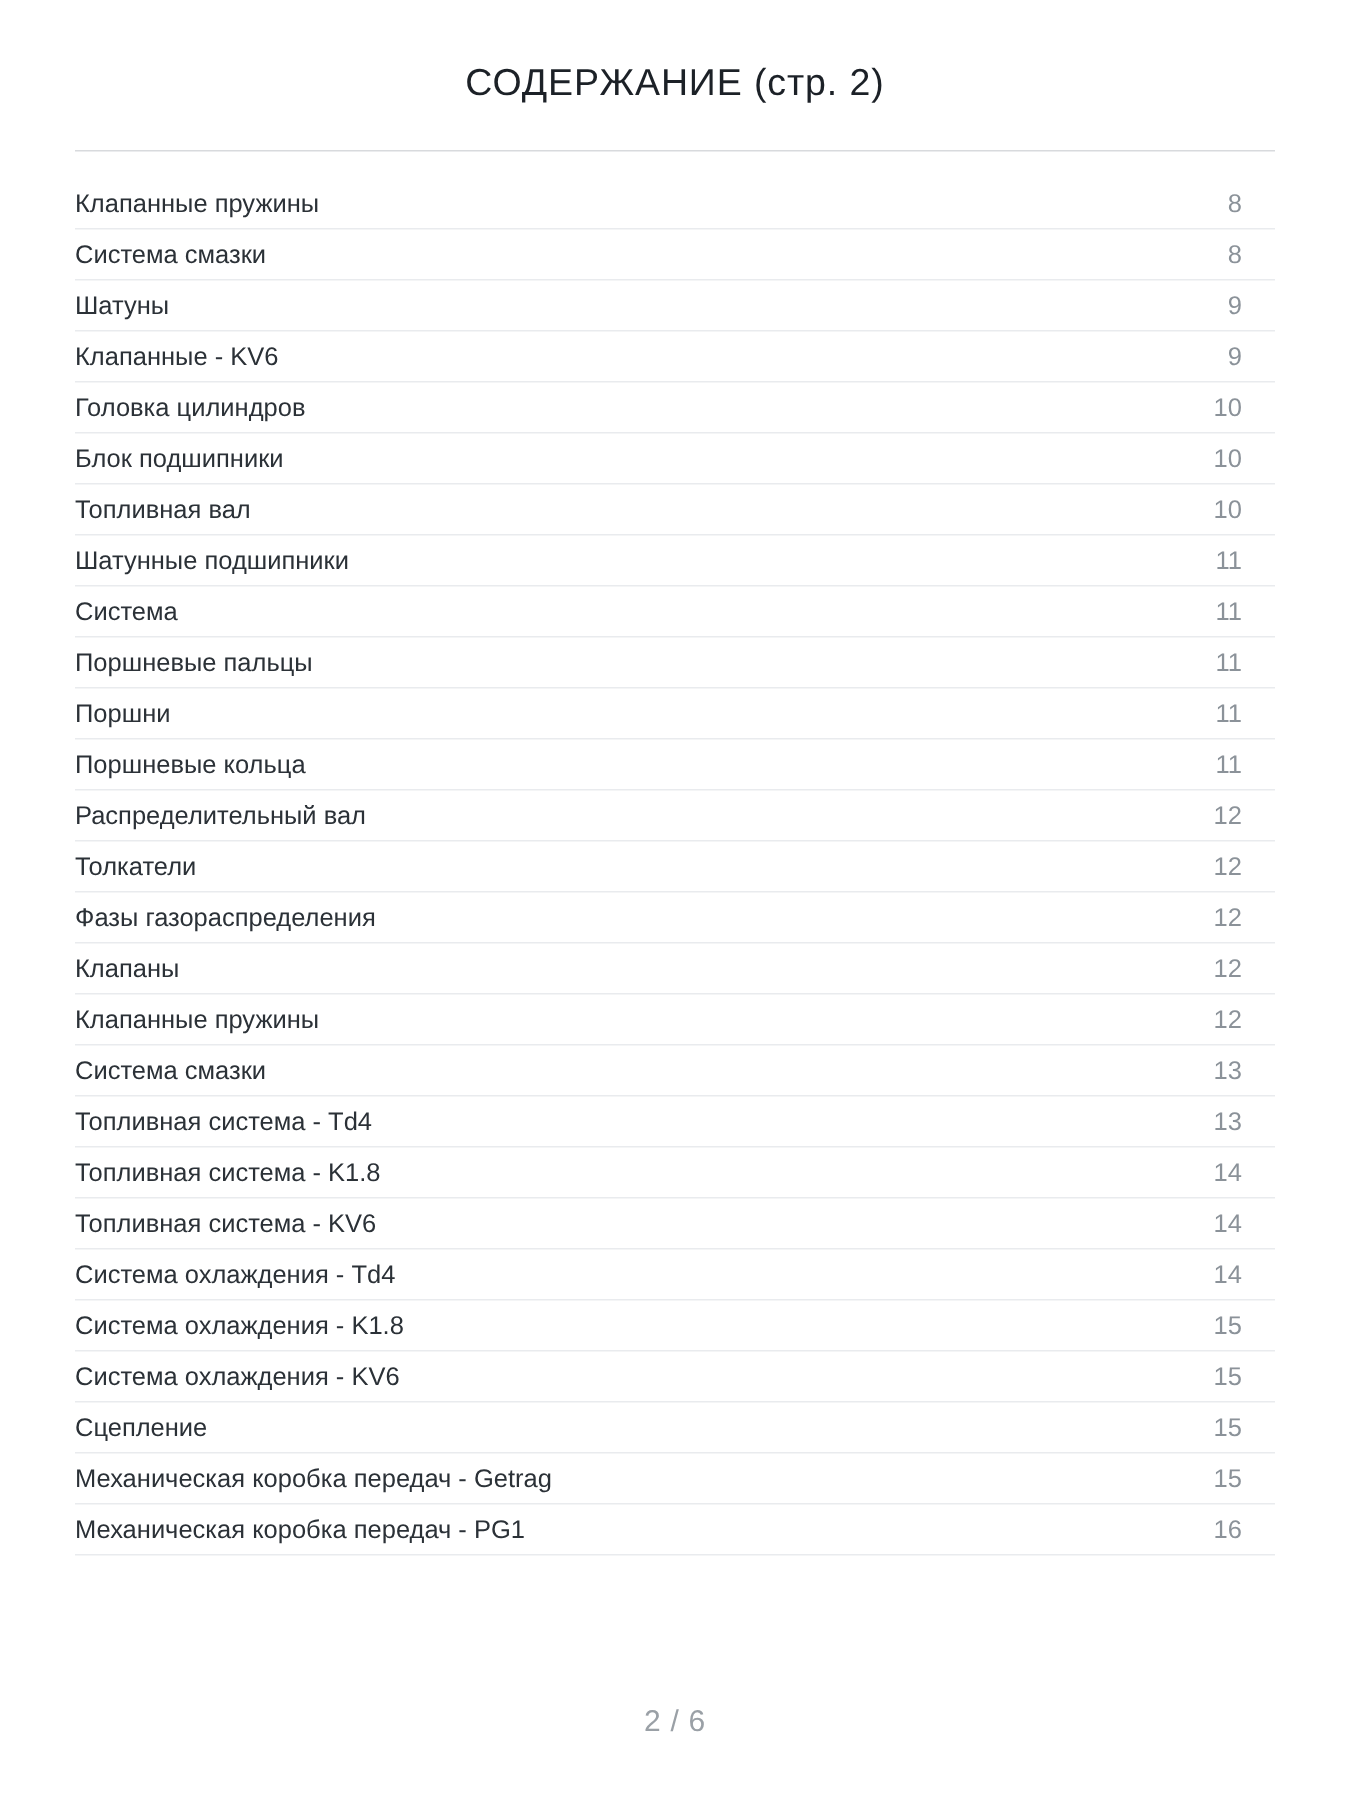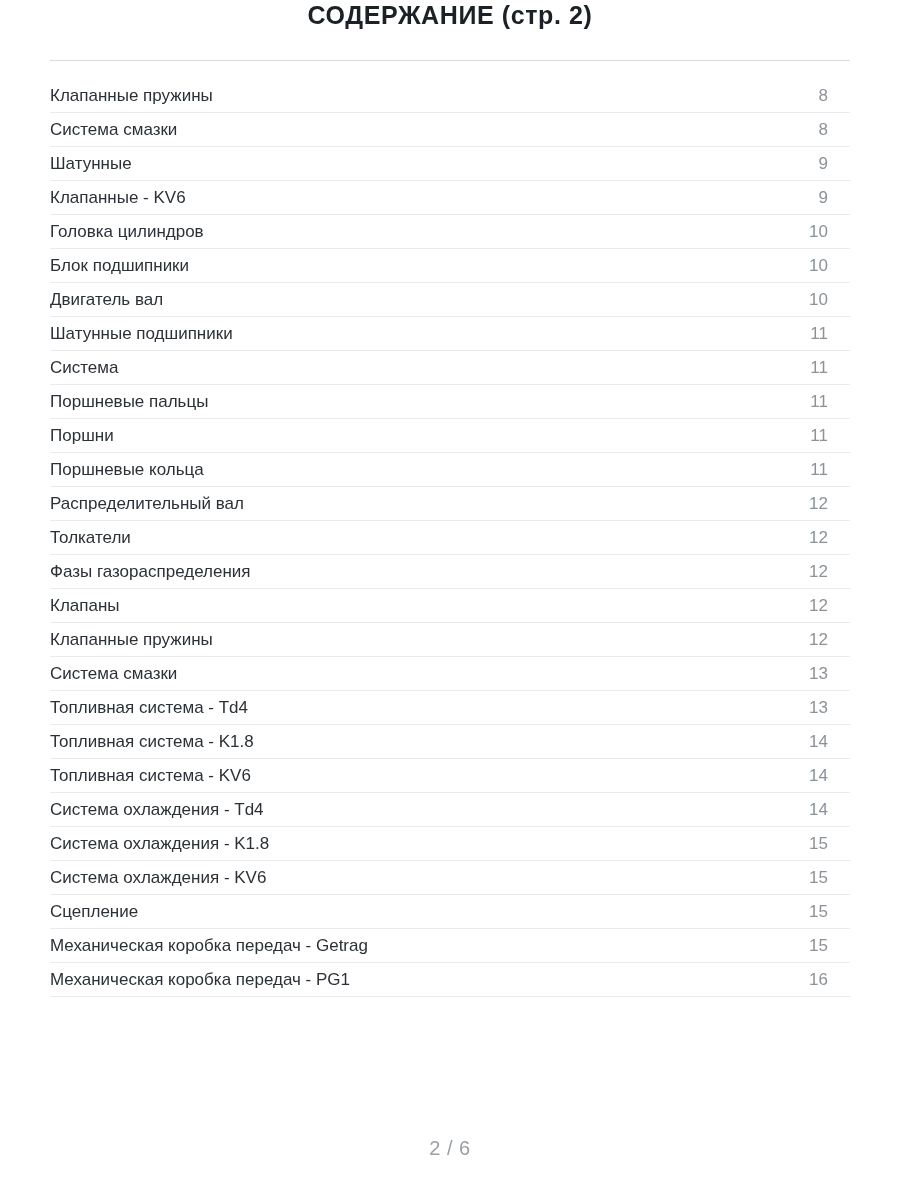--- a/index.html
+++ b/index.html
@@ -15,23 +15,24 @@
     overflow: hidden;
   }
   .doc-page {
     padding: 0 50px;
     height: 100%;
     position: relative;
   }
   .doc-title {
     text-align: center;
     font-size: 25px;
-    font-weight: 700;
+    font-weight: 400;
     letter-spacing: 0.6px;
     color: #1c2127;
+    padding-top: 40px;
     line-height: 1.2;
   }
   .title-divider {
     border: none;
     border-top: 1px solid #d8dadd;
     margin-top: 30px;
   }
   .toc {
     margin-top: 18px;
   }
@@ -75,41 +76,41 @@
     <span class="toc-label">Клапанные пружины</span>
     <span class="toc-page">8</span>
   </div>
 
   <div class="toc-row">
     <span class="toc-label">Система смазки</span>
     <span class="toc-page">8</span>
   </div>
 
   <div class="toc-row">
-    <span class="toc-label">Шатунные</span>
+    <span class="toc-label">Шатуны</span>
     <span class="toc-page">9</span>
   </div>
 
   <div class="toc-row">
     <span class="toc-label">Клапанные - KV6</span>
     <span class="toc-page">9</span>
   </div>
 
   <div class="toc-row">
     <span class="toc-label">Головка цилиндров</span>
     <span class="toc-page">10</span>
   </div>
 
   <div class="toc-row">
     <span class="toc-label">Блок подшипники</span>
     <span class="toc-page">10</span>
   </div>
 
   <div class="toc-row">
-    <span class="toc-label">Двигатель вал</span>
+    <span class="toc-label">Топливная вал</span>
     <span class="toc-page">10</span>
   </div>
 
   <div class="toc-row">
     <span class="toc-label">Шатунные подшипники</span>
     <span class="toc-page">11</span>
   </div>
 
   <div class="toc-row">
     <span class="toc-label">Система</span>

